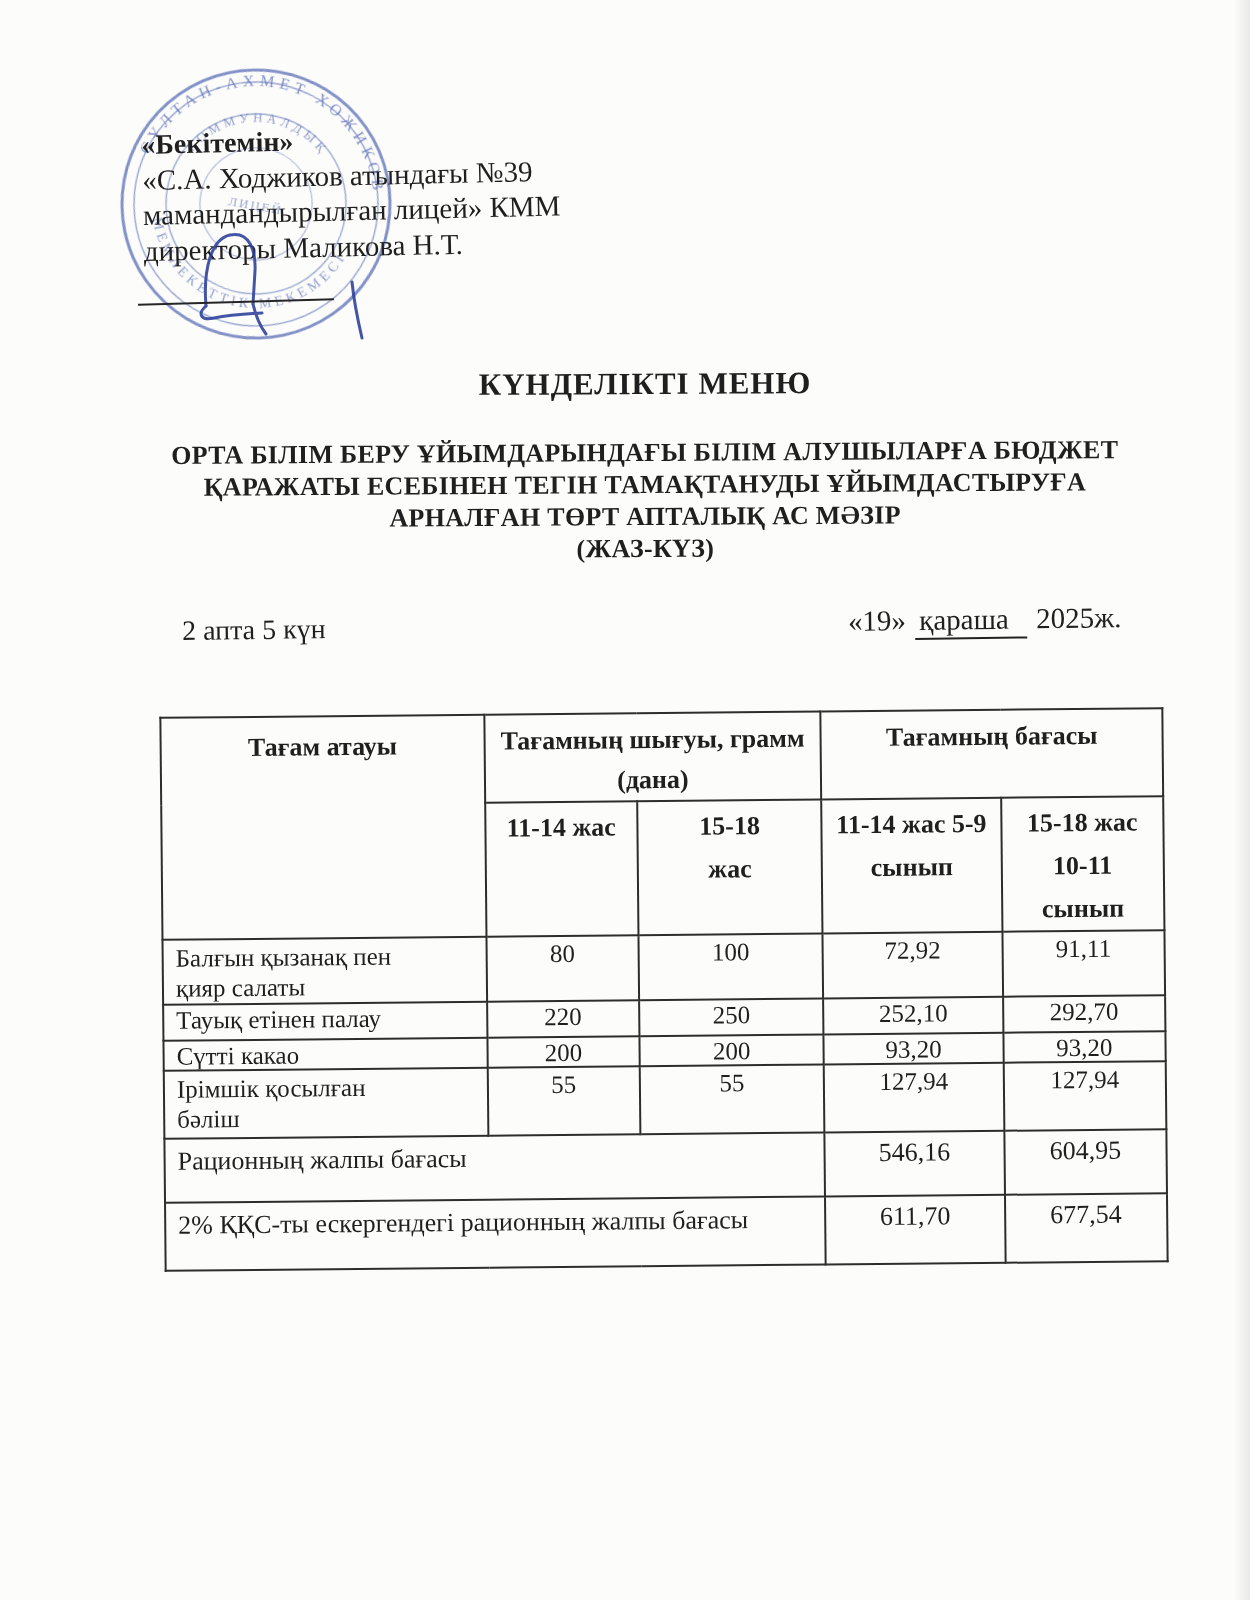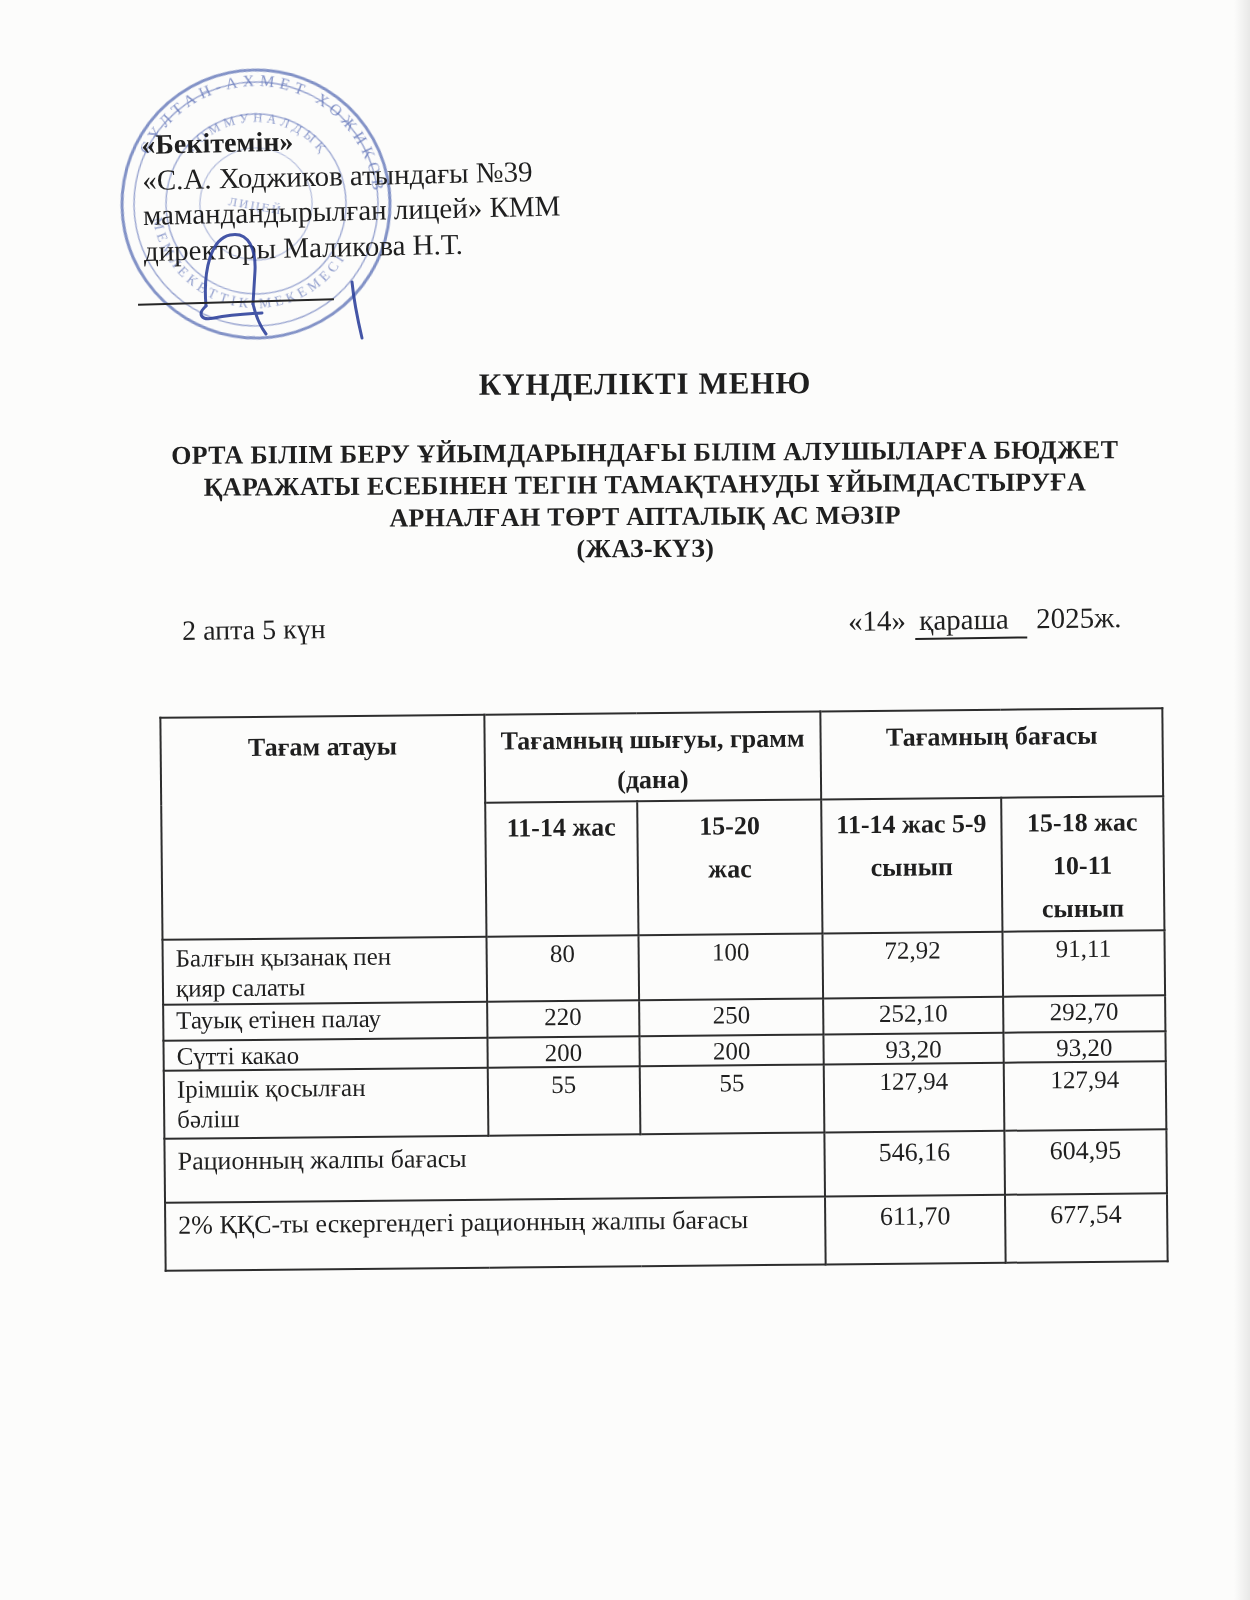--- a/index.html
+++ b/index.html
@@ -145,21 +145,21 @@
 
   <div class="doc-subtitle">
     <div>ОРТА БІЛІМ БЕРУ ҰЙЫМДАРЫНДАҒЫ БІЛІМ АЛУШЫЛАРҒА БЮДЖЕТ</div>
     <div>ҚАРАЖАТЫ ЕСЕБІНЕН ТЕГІН ТАМАҚТАНУДЫ ҰЙЫМДАСТЫРУҒА</div>
     <div>АРНАЛҒАН ТӨРТ АПТАЛЫҚ  АС МӘЗІР</div>
     <div>(ЖАЗ-КҮЗ)</div>
   </div>
 
   <div class="meta-left">2 апта 5 күн</div>
   <div class="meta-right">
-    <span>«14»</span>
+    <span>«19»</span>
     <span class="month">қараша</span>
     <span>2025ж.</span>
   </div>
 
   <div class="table-wrap">
     <table>
       <colgroup>
         <col style="width:32.3%">
           <col style="width:15.2%">
           <col style="width:18.4%">
@@ -167,21 +167,21 @@
           <col style="width:16.2%">
       </colgroup>
       <tbody>
           <tr class="h1">
         <th rowspan="2" class="dish-h">Тағам атауы</th>
         <th colspan="2">Тағамның шығуы, грамм (дана)</th>
         <th colspan="2">Тағамның бағасы</th>
       </tr>
       <tr class="h2">
         <th>11-14 жас</th>
-        <th><span class="wrap-narrow">15-20 жас</span></th>
+        <th><span class="wrap-narrow">15-18 жас</span></th>
         <th><span class="wrap-mid">11-14 жас 5-9 сынып</span></th>
         <th><span class="wrap-price2">15-18 жас 10-11 сынып</span></th>
       </tr>
       <tr class="r1">
         <td class="cell-dish"><span class="wrap-dish1">Балғын қызанақ пен қияр салаты</span></td>
         <td class="cell-num">80</td>
         <td class="cell-num">100</td>
         <td class="cell-num">72,92</td>
         <td class="cell-num">91,11</td>
       </tr>

